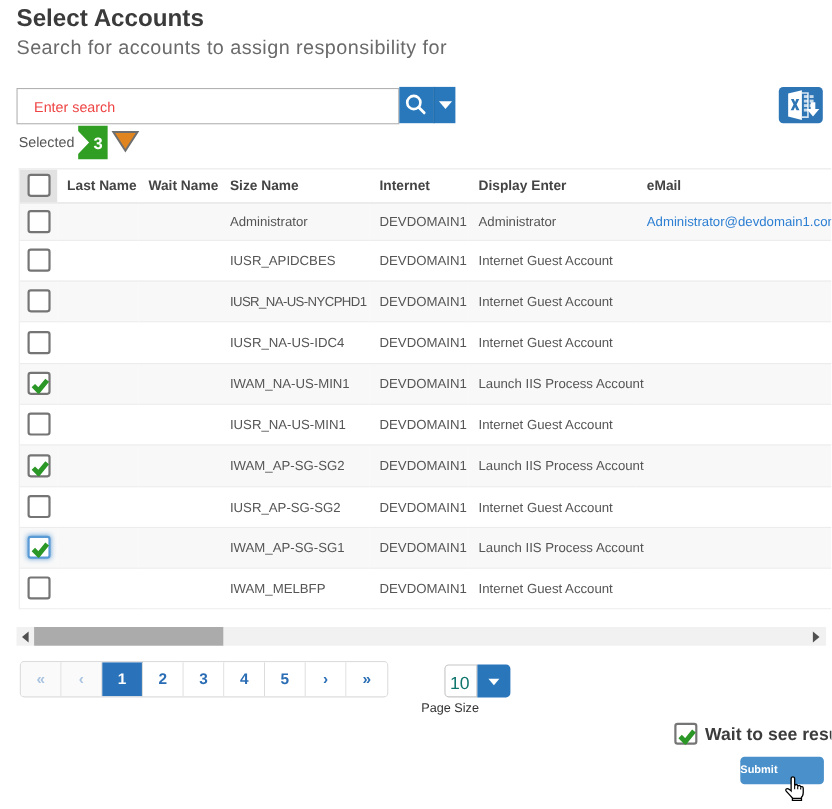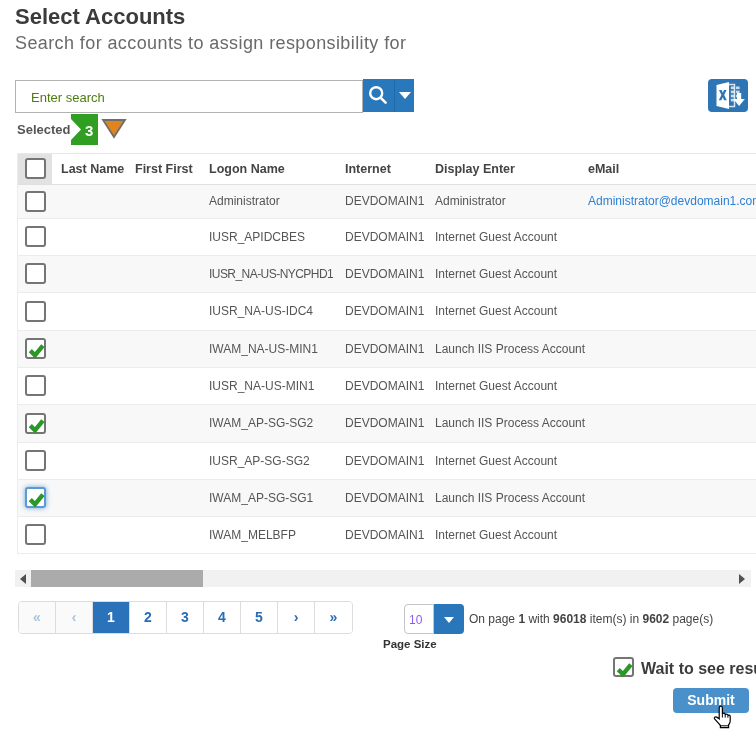--- a/index.html
+++ b/index.html
@@ -3,28 +3,28 @@
 <meta charset="utf-8">
 <style>
 * { margin:0; padding:0; box-sizing:border-box; }
 html,body { width:756px; height:735px; background:#fff; font-family:"Liberation Sans",sans-serif; }
 #page { position:relative; width:756px; height:735px; overflow:hidden; background:#fff; }
 .abs { position:absolute; }
 
 .subtitle { left:15px; top:33px; font-size:18px; letter-spacing:0.4px; color:#6a6a6a; }
 
 .searchbox { left:15px; top:80px; width:348px; height:33px; border:1px solid #b2b2b2; background:#fff; }
-.searchbox span { position:absolute; left:15px; top:9px; font-size:13px; color:#4d7c0f; }
+.searchbox span { position:absolute; left:15px; top:9px; font-size:13px; color:#ef4444; }
 .btn-search { left:363px; top:79px; width:31px; height:33px; background:#2878bb; }
 .btn-search svg { position:absolute; left:5px; top:6px; }
 .btn-drop { left:394px; top:79px; width:20px; height:33px; background:#2878bb; border-left:1px solid #1f6aa8; }
 .btn-drop:after { content:""; position:absolute; left:4px; top:13px; border-left:6px solid transparent; border-right:6px solid transparent; border-top:7px solid #fff; }
 .btn-excel { left:708px; top:79px; width:40px; height:33px; background:#2e75b6; border-radius:4px; }
 
-.sel-label { left:17px; top:122px; font-size:13px; font-weight:bold; color:#555; }
+.sel-label { left:17px; top:122px; font-size:13px; font-weight:normal; color:#555; }
 .sel-badge { left:71px; top:114px; }
 .sel-tri { left:101px; top:118px; }
 
 .tablewrap { left:17px; top:153px; width:739px; height:401px; overflow:hidden; border-top:1px solid #e8e8e8; border-left:1px solid #ededed; }
 table { border-collapse:collapse; table-layout:fixed; width:760px; }
 th, td { padding:0 0 0 9px; font-size:12.5px; text-align:left; white-space:nowrap; overflow:visible; vertical-align:middle; }
 th { height:30px; color:#444; font-weight:bold; }
 td { color:#555; font-size:12px; }
 tr.hdr th { border-bottom:1px solid #e0e0e0; }
 tr.data { border-bottom:1px solid #ececec; }
@@ -39,30 +39,30 @@
 .scroll .thumb { position:absolute; left:16px; top:0px; width:172px; height:17px; background:#ababab; }
 .scroll .la { position:absolute; left:5px; top:4px; width:0; height:0; border-top:5px solid transparent; border-bottom:5px solid transparent; border-right:6px solid #505050; }
 .scroll .ra { position:absolute; right:6px; top:4px; width:0; height:0; border-top:5px solid transparent; border-bottom:5px solid transparent; border-left:6px solid #505050; }
 
 .pager { left:18px; top:601px; height:33px; display:flex; border:1px solid #dcdcdc; border-radius:4px; overflow:hidden; }
 .pager a { display:block; width:37px; height:31px; line-height:31px; text-align:center; font-size:14px; font-weight:bold; color:#2a6db5; border-right:1px solid #dcdcdc; background:#fff; text-decoration:none; }
 .pager a:last-child { border-right:none; }
 .pager a.dis { background:#fafafa; color:#a9c4e0; }
 .pager a.act { background:#2a72b9; color:#fff; }
 
-.psize-label { left:348px; top:638px; font-size:11.5px; font-weight:bold; color:#333;padding-left:35px; }
+.psize-label { left:348px; top:638px; font-size:11.5px; font-weight:normal; color:#333;padding-left:35px; }
 .psize-box { left:404px; top:604px; width:30px; height:30px; border:1px solid #c5c5c5; border-radius:4px 0 0 4px; background:#fff; }
-.psize-box span { position:absolute; left:4px; top:8px; font-size:12px; color:#8b5cf6; }
+.psize-box span { position:absolute; left:4px; top:8px; font-size:16px; color:#0f766e; }
 .psize-drop { left:434px; top:604px; width:30px; height:30px; background:#2a76bb; border-radius:0 4px 4px 0; }
 .psize-drop:after { content:""; position:absolute; left:10px; top:13px; border-left:5px solid transparent; border-right:5px solid transparent; border-top:6px solid #fff; }
 .pinfo { left:469px; top:612px; font-size:12px; color:#444; white-space:nowrap; }
 
 .wait-chk { left:613px; top:657px; }
 .wait-label { left:641px; top:660px; font-size:16px; font-weight:bold; color:#3c3c3c; white-space:nowrap; }
-.submit { left:673px; top:688px; width:76px; height:25px; background:#4a90ca; border-radius:4px; color:#fff; font-size:14px; font-weight:bold; text-align:center; line-height:25px; }
+.submit { left:673px; top:688px; width:76px; height:25px; background:#4a90ca; border-radius:4px; color:#fff; font-size:10px; font-weight:bold; line-height:25px; }
 .cursor { left:711px; top:705px; }
 b { font-weight:bold; }
 </style>
 </head>
 <body>
 <div id="page">
   <div class="abs" style="left:15px;top:4px;font-size:22px;font-weight:bold;color:#3b3b3b;">Select Accounts</div>
   <div class="abs subtitle">Search for accounts to assign responsibility for</div>
 
   <div class="abs searchbox">
@@ -114,22 +114,22 @@
           <col style="width:74px">
           <col style="width:136px">
           <col style="width:90px">
           <col style="width:153px">
           <col style="width:199px">
         </colgroup>
     <tbody>
           <tr class="hdr">
             <th class="cb"><span class="chk"></span></th>
             <th>Last Name</th>
-            <th>First First</th>
-            <th>Logon Name</th>
+            <th>Wait Name</th>
+            <th>Size Name</th>
             <th>Internet</th>
             <th>Display Enter</th>
             <th>eMail</th>
           </tr>
     <tr class="data odd" style="height:34px">
             <td class="cb"><span class="chk"></span></td>
             <td></td>
             <td></td>
             <td>Administrator</td>
             <td>DEVDOMAIN1</td>
@@ -242,21 +242,20 @@
       <a>4</a>
       <a>5</a>
       <a>›</a>
       <a>»</a>
   </div>
   <div class="abs psize-label">Page Size</div>
   <div class="abs psize-box">
       <span>10</span>
     </div>
   <div class="abs psize-drop"></div>
-  <div class="abs pinfo">On page <b>1</b> with <b>96018</b> item(s) in <b>9602</b> page(s)</div>
 
   <div class="abs wait-chk"><span class="chk checked" style="width:21px;height:20px;"><svg width="17" height="17" viewBox="0 0 17 17">
           <path d="M2.3 9.6 L7 14.3 L14.9 4.6" fill="none" stroke="#2b9727" stroke-width="4.4"></path>
         </svg></span></div>
   <div class="abs wait-label">Wait to see results</div>
   <div class="abs submit">Submit</div>
   <div class="abs cursor">
     <svg width="20" height="24" viewBox="0 0 20 24">
       <path d="M8.2 12.7 V3 Q8.2 1.2 9.8 1.2 Q11.4 1.2 11.4 3 V9.4 Q11.6 8.2 12.8 8.2 Q14 8.2 14.2 9.2 V10 Q14.4 9 15.6 9 Q16.8 9.2 16.9 10.2 V10.8 Q17.1 10 18.2 10.2 Q19.2 10.4 19.2 11.5 V15.5 Q19.2 17.5 18.4 18.7 L17.6 19.8 V22.6 H9.4 V20.5 Q7.6 18.4 5.6 16.2 Q4.4 14.9 3.6 13.9 Q3 13.1 3.6 12.4 Q4.4 11.6 5.6 12.1 Q7 12.7 8.2 13.9 Z" fill="#fff" stroke="#000" stroke-width="1.2"></path>
       <path d="M11.4 9.4 V12.5 M14.2 10 V12.6 M16.9 10.8 V12.7 M9.8 20.8 H17.2" fill="none" stroke="#000" stroke-width="1"></path>

